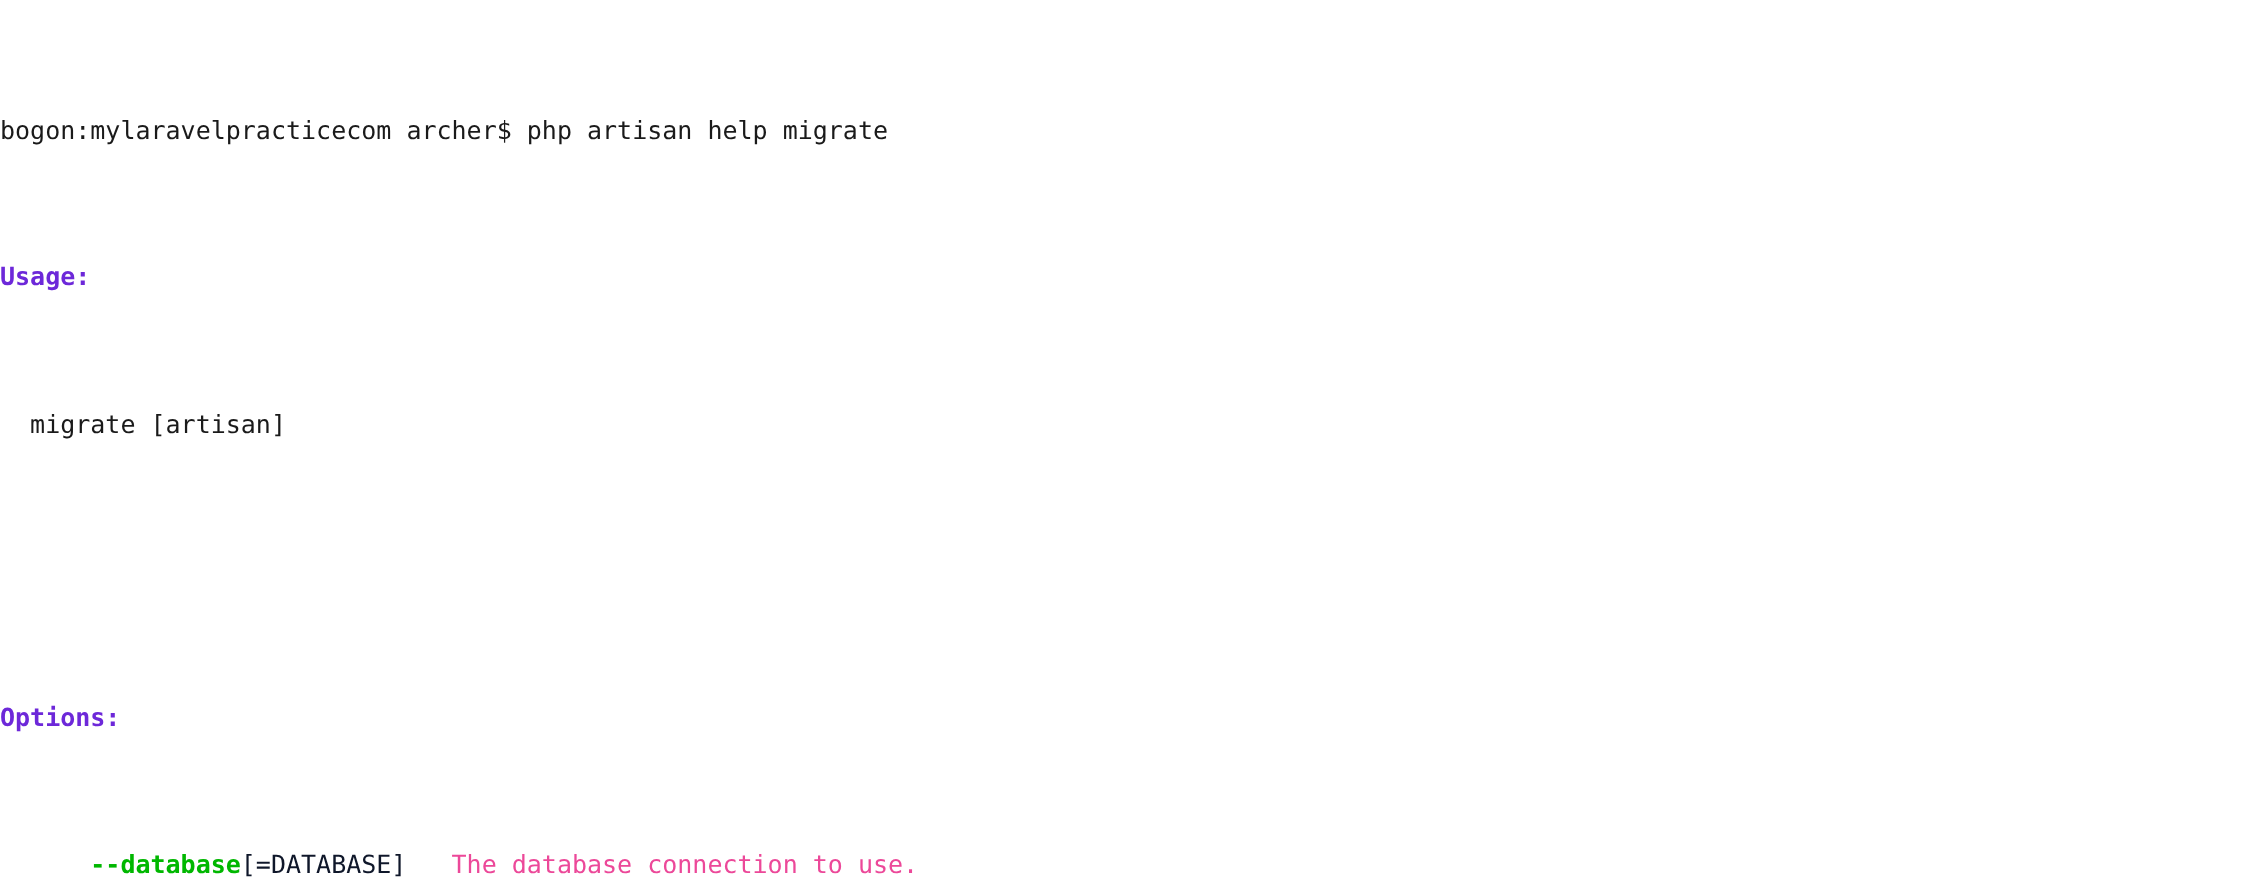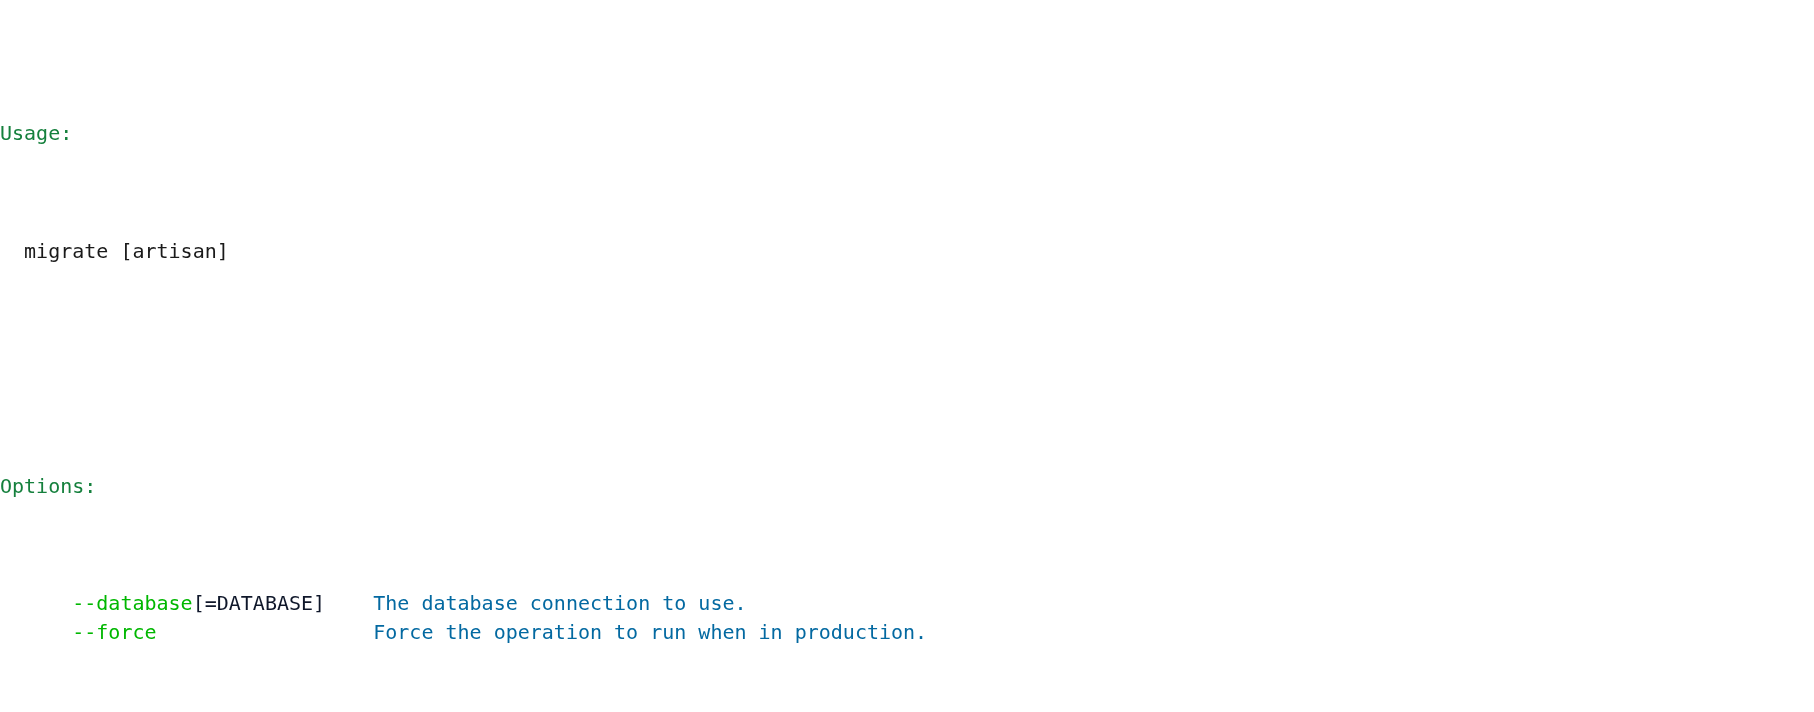--- a/index.html
+++ b/index.html
@@ -25,30 +25,31 @@
   .line {
     white-space: pre;
     height: 29.35px;
     letter-spacing: 0px;
   }
   .blank {
     height: 29.35px;
   }
   .seg { white-space: pre; }
   .plain  { color: #1a1a1a; }
-  .header { color: #15803d; }
-  .flag   { color: #00b700; }
+  .header { color: #6d28d9; font-weight: bold; }
+  .flag   { color: #00b700; font-weight: bold; }
   .arg    { color: #0f172a; }
-  .desc   { color: #0369a1; margin-left: 12px; }
+  .desc   { color: #ec4899; }
 </style>
 </head>
 <body>
 
 <div id="terminal">
 
+  <div class="line"><span class="seg plain">bogon:mylaravelpracticecom archer$ php artisan help migrate</span></div>
 
   <div class="line"><span class="seg header">Usage:</span></div>
 
   <div class="line"><span class="seg plain">  migrate [artisan]</span></div>
 
   <div class="blank"></div>
 
   <div class="line"><span class="seg header">Options:</span></div>
 
   <div id="options-list"><div class="line"><span class="seg flag">      --database</span><span class="seg arg">[=DATABASE]</span><span class="seg">   </span><span class="seg desc">The database connection to use.</span></div><div class="line"><span class="seg flag">      --force</span><span class="seg">                 </span><span class="seg desc">Force the operation to run when in production.</span></div></div>

